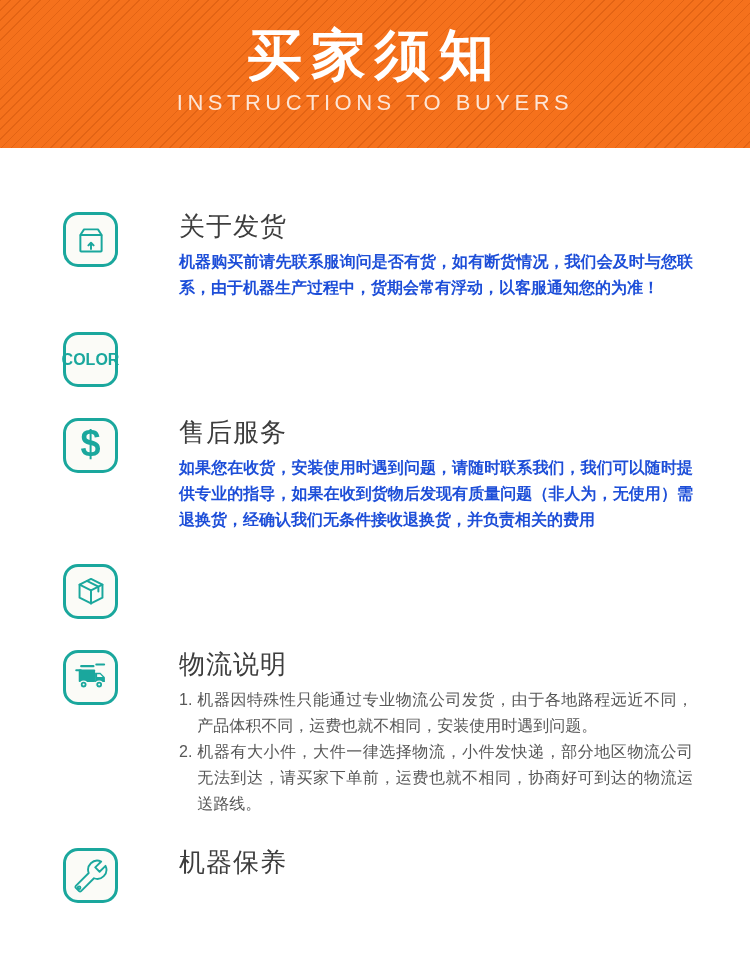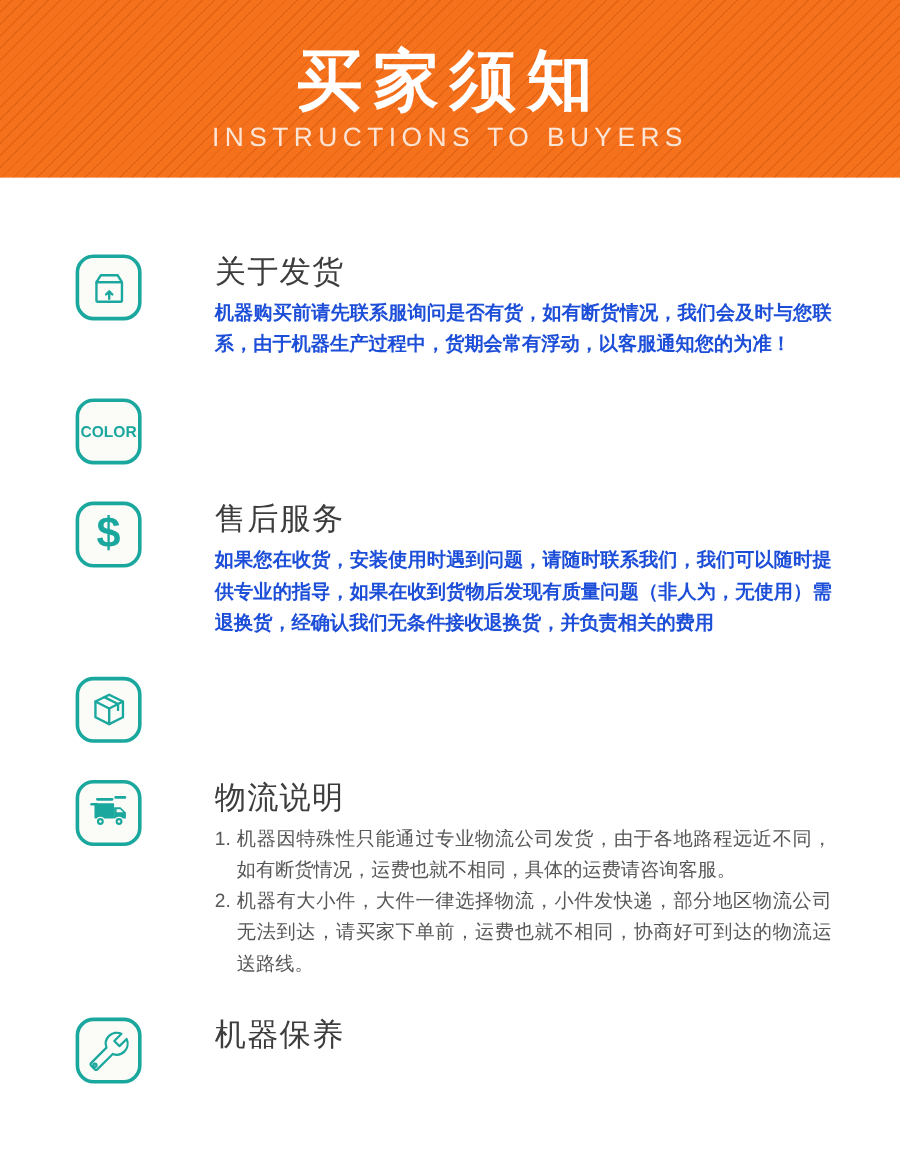--- a/index.html
+++ b/index.html
@@ -19,21 +19,21 @@
       rgba(197, 78, 8, 0.38) 0,
       rgba(197, 78, 8, 0.38) 1px,
       transparent 1px,
       transparent 7px
     );
     text-align: center;
     overflow: hidden;
   }
   .header-title {
     margin: 0;
-    padding-top: 36px;
+    padding-top: 24px;
     font-size: 55px;
     line-height: 62px;
     font-weight: bold;
     color: #ffffff;
     letter-spacing: 9px;
   }
   .header-subtitle {
     margin: 4px 0 0 0;
     font-size: 22px;
     line-height: 26px;
@@ -58,21 +58,21 @@
     border: 3px solid #1aa79d;
     border-radius: 15px;
     background: #fbfbf7;
     display: flex;
     align-items: center;
     justify-content: center;
   }
   .icon-box svg { display: block; }
   .icon-text-color {
     color: #1aa79d;
-    font-size: 13px;
+    font-size: 16px;
     font-weight: bold;
     letter-spacing: 0;
   }
   .icon-text-dollar {
     color: #1aa79d;
     font-size: 36px;
     font-weight: bold;
     line-height: 1;
     padding-bottom: 3px;
   }
@@ -177,21 +177,21 @@
         <circle cx="32" cy="30" r="4.2" fill="#1aa79d" stroke="#fbfbf7" stroke-width="1.4"></circle>
         <circle cx="13" cy="30" r="1.3" fill="#fbfbf7"></circle>
         <circle cx="32" cy="30" r="1.3" fill="#fbfbf7"></circle>
       </svg>
     </div>
     <div class="sec-content">
       <h3 class="sec-title">物流说明</h3>
       <div class="num-list">
         <div class="num-item">
           <span class="num-marker">1.</span>
-          <span class="num-text">机器因特殊性只能通过专业物流公司发货，由于各地路程远近不同，如有断货情况，运费也就不相同，具体的运费请咨询客服。</span>
+          <span class="num-text">机器因特殊性只能通过专业物流公司发货，由于各地路程远近不同，产品体积不同，运费也就不相同，安装使用时遇到问题。</span>
         </div>
         <div class="num-item">
           <span class="num-marker">2.</span>
           <span class="num-text">机器有大小件，大件一律选择物流，小件发快递，部分地区物流公司无法到达，请买家下单前，运费也就不相同，协商好可到达的物流运送路线。</span>
         </div>
       </div>
     </div>
   </div>
 
   <div class="sec">

